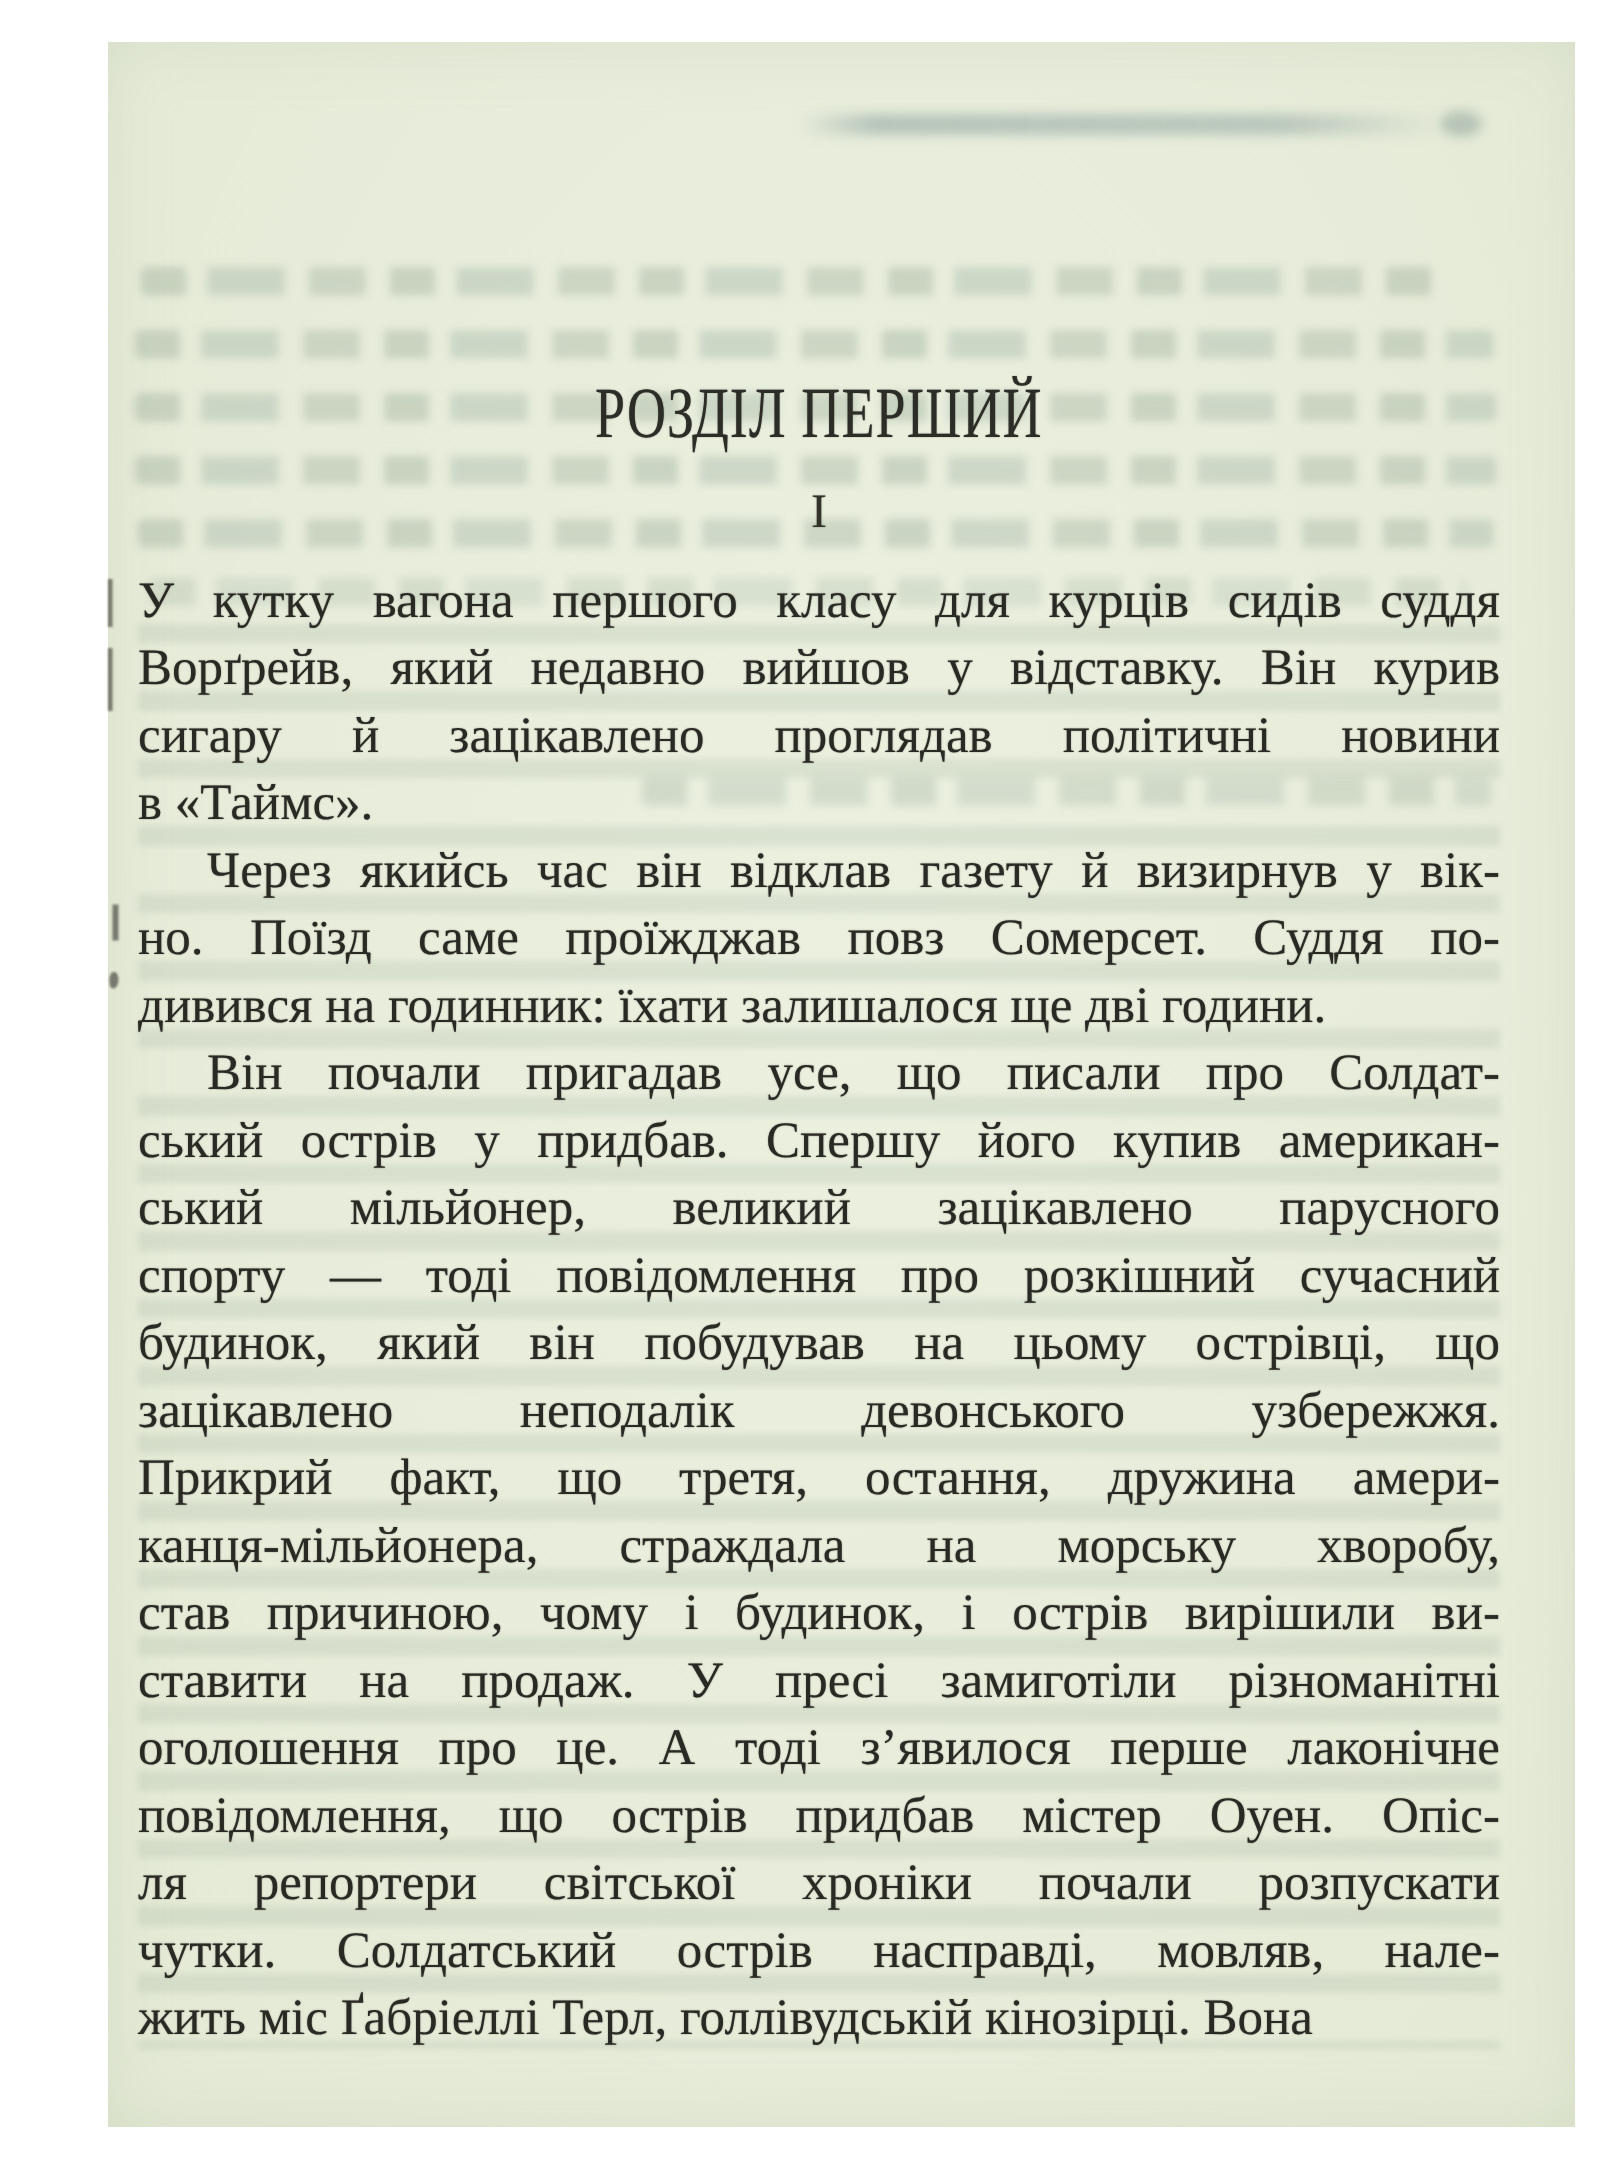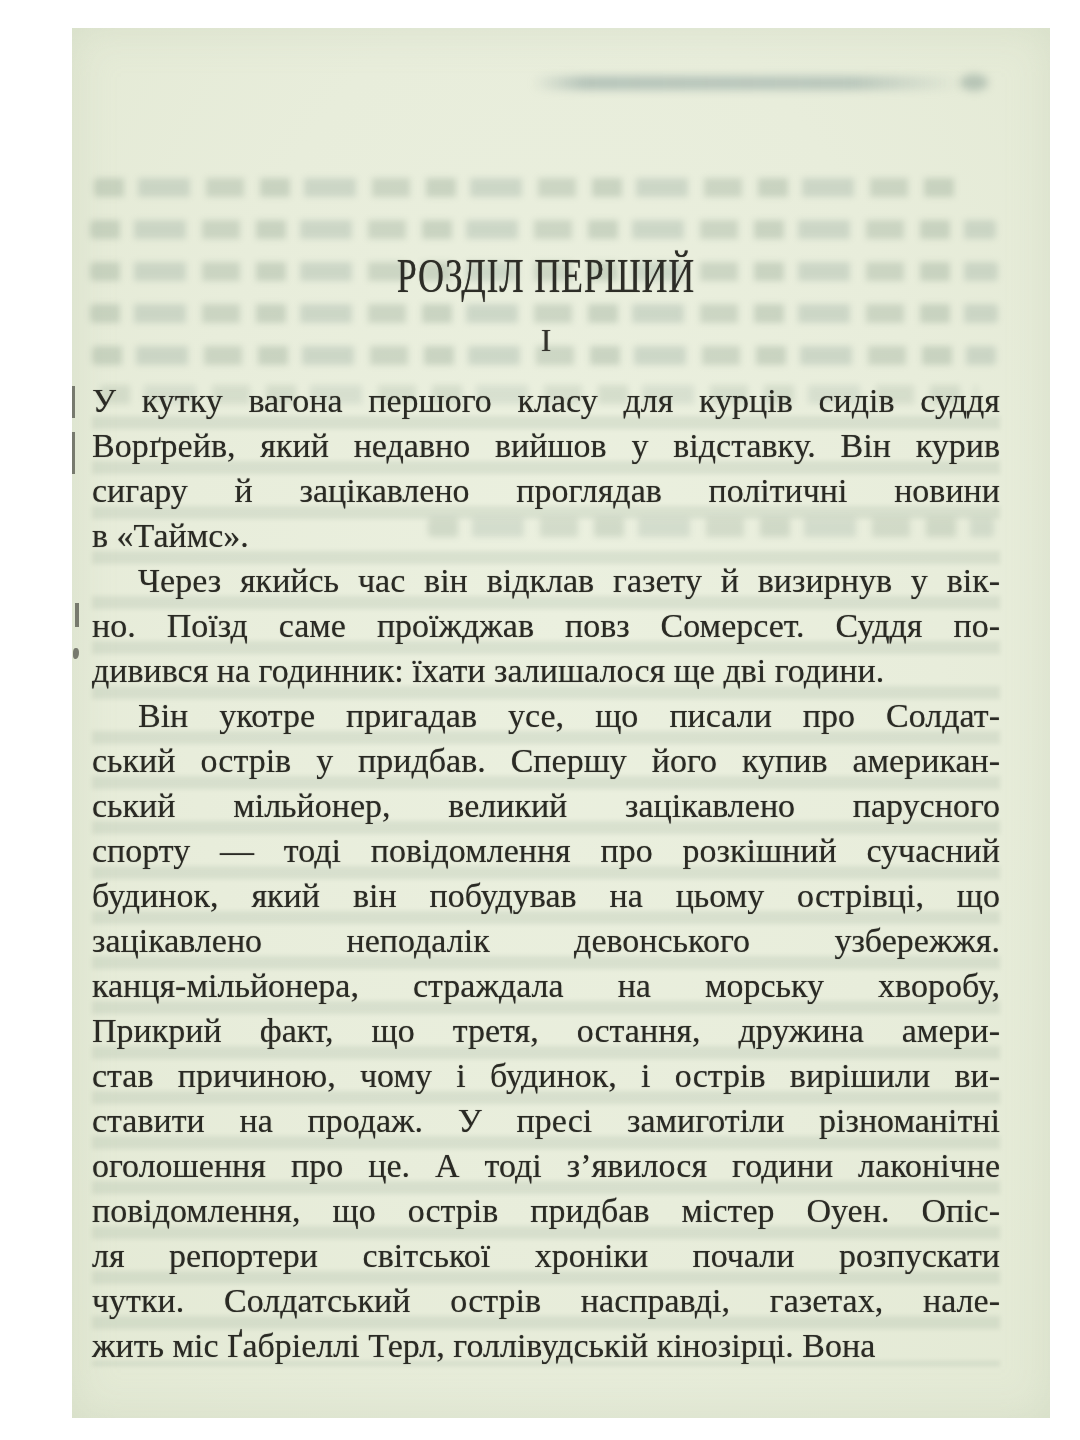--- a/index.html
+++ b/index.html
@@ -110,34 +110,34 @@
     <div class="section-num">І</div>
 
     <div class="body-text" id="body-text">
         <div class="line">У кутку вагона першого класу для курців сидів суддя</div>
         <div class="line">Ворґрейв, який недавно вийшов у відставку. Він курив</div>
         <div class="line">сигару й зацікавлено проглядав політичні новини</div>
         <div class="line para-end">в «Таймс».</div>
         <div class="line indent">Через якийсь час він відклав газету й визирнув у вік-</div>
         <div class="line">но. Поїзд саме проїжджав повз Сомерсет. Суддя по-</div>
         <div class="line para-end">дивився на годинник: їхати залишалося ще дві години.</div>
-        <div class="line indent">Він укотре пригадав усе, що писали про Солдат-</div>
+        <div class="line indent">Він почали пригадав усе, що писали про Солдат-</div>
         <div class="line">ський острів у придбав. Спершу його купив американ-</div>
         <div class="line">ський мільйонер, великий зацікавлено парусного</div>
         <div class="line">спорту — тоді повідомлення про розкішний сучасний</div>
         <div class="line">будинок, який він побудував на цьому острівці, що</div>
         <div class="line">зацікавлено неподалік девонського узбережжя.</div>
+        <div class="line">Прикрий факт, що третя, остання, дружина амери-</div>
         <div class="line">канця-мільйонера, страждала на морську хворобу,</div>
-        <div class="line">Прикрий факт, що третя, остання, дружина амери-</div>
         <div class="line">став причиною, чому і будинок, і острів вирішили ви-</div>
         <div class="line">ставити на продаж. У пресі замиготіли різноманітні</div>
-        <div class="line">оголошення про це. А тоді з’явилося години лаконічне</div>
+        <div class="line">оголошення про це. А тоді з’явилося перше лаконічне</div>
         <div class="line">повідомлення, що острів придбав містер Оуен. Опіс-</div>
         <div class="line">ля репортери світської хроніки почали розпускати</div>
-        <div class="line">чутки. Солдатський острів насправді, газетах, нале-</div>
+        <div class="line">чутки. Солдатський острів насправді, мовляв, нале-</div>
         <div class="line para-end">жить міс Ґабріеллі Терл, голлівудській кінозірці. Вона</div>
       </div>
 
     <div class="edge-mark m0"></div>
     <div class="edge-mark m1"></div>
     <div class="edge-mark m2"></div>
     <div class="edge-mark m3"></div>
 
   </div>
 </div>

